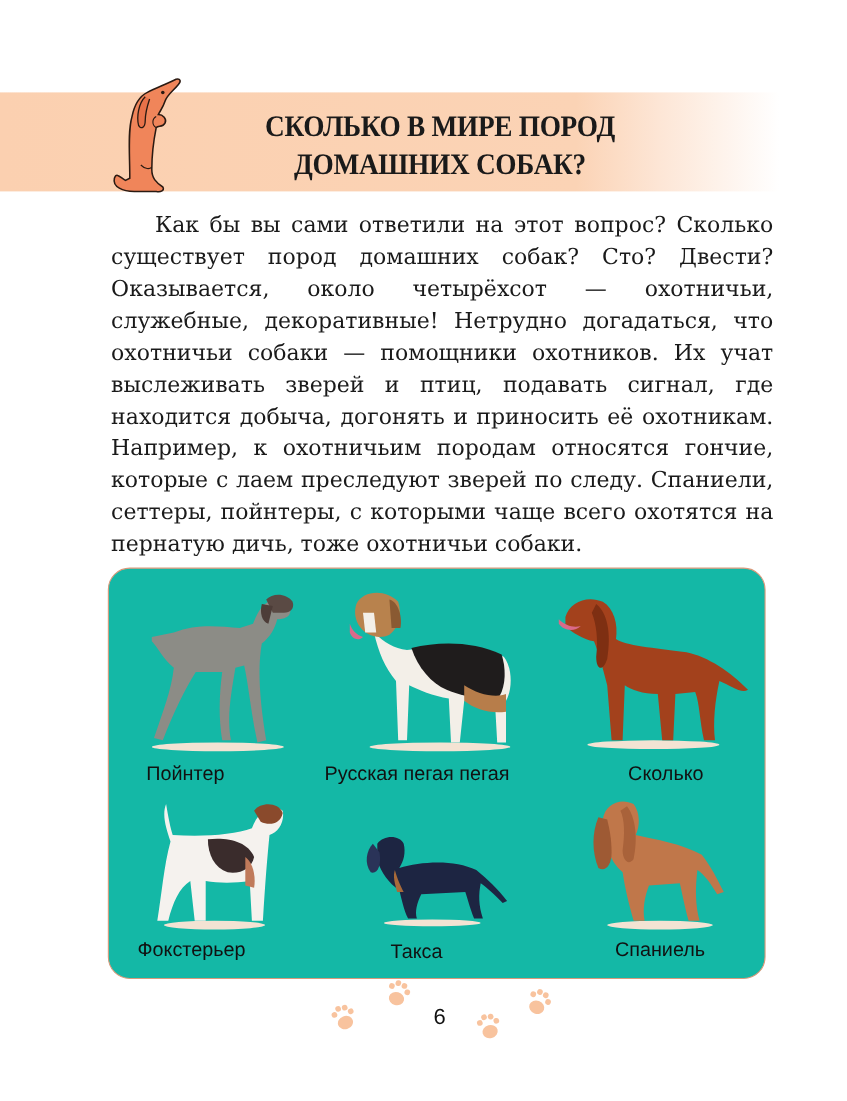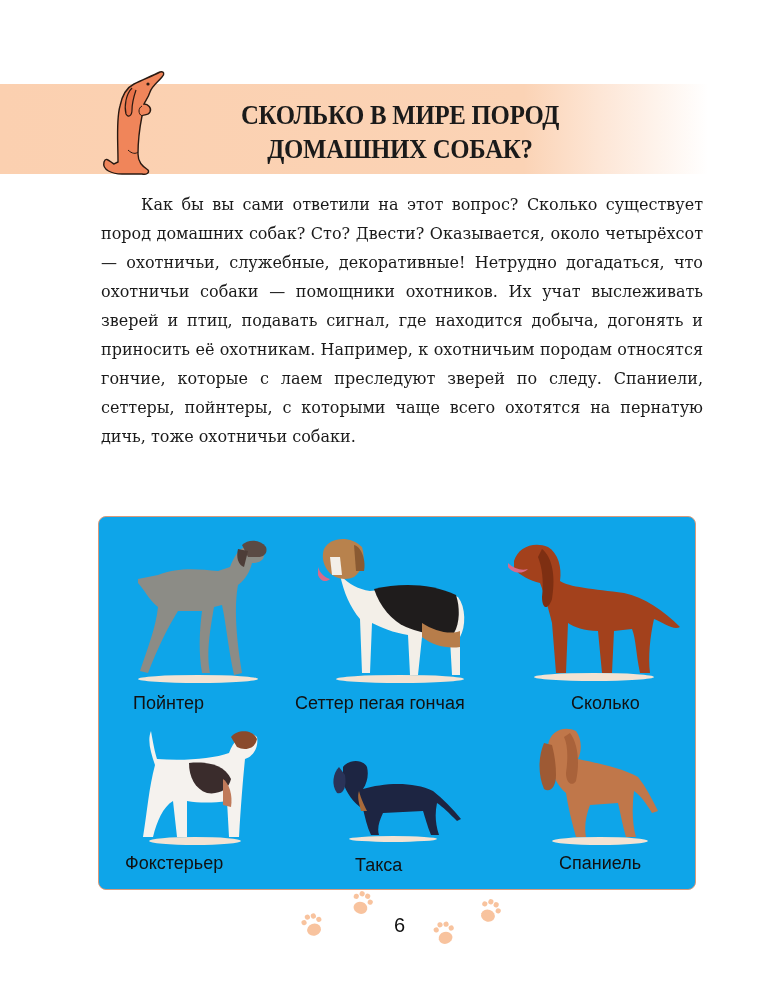--- a/index.html
+++ b/index.html
@@ -3,23 +3,23 @@
 <meta charset="utf-8">
 <style>
   html,body{margin:0;padding:0;background:#fff;}
   body{width:770px;height:1001px;position:relative;overflow:hidden;font-family:"DejaVu Serif","Liberation Serif",serif;color:#1a1a1a;}
   .band{position:absolute;left:0;top:84px;width:770px;height:90px;
     background:linear-gradient(to right,#fbd0b0 0%,#fbd3b5 68%,#fde6d6 78%,#ffffff 92%);}
   .mascot{position:absolute;left:92px;top:70px;width:80px;height:106px;}
   .title{position:absolute;left:190px;top:98px;width:420px;text-align:center;
     font-family:"Liberation Serif",serif;font-weight:bold;font-size:27px;line-height:34px;letter-spacing:-0.3px;transform:scaleX(0.92);transform-origin:center;}
   .title div{white-space:nowrap;}
-  .body-text{position:absolute;left:101px;top:190px;width:602px;font-family:"DejaVu Serif",serif;font-size:16px;line-height:29px;text-align:justify;}
+  .body-text{position:absolute;left:101px;top:190px;width:602px;font-family:"DejaVu Serif",serif;font-size:20px;line-height:29px;text-align:justify;}
   .body-text p{margin:0;text-indent:40px;}
-  .frame{position:absolute;left:98px;top:516px;width:596px;height:372px;border:1.5px solid #d89a7b;border-radius:8px;background:#0ea5e9;}
+  .frame{position:absolute;left:98px;top:516px;width:596px;height:372px;border:1.5px solid #d89a7b;border-radius:20px;background:#14b8a6;}
   .cell{position:absolute;width:190px;text-align:center;}
   .dog{margin:0 auto;display:block;}
   .cap{font-family:"Liberation Sans",sans-serif;font-size:18px;color:#111;position:absolute;white-space:nowrap;}
   .paws{position:absolute;left:0;top:880px;width:770px;height:80px;}
   .pagenum{position:absolute;left:394px;top:914px;font-family:"Liberation Sans",sans-serif;font-size:20px;color:#111;}
 </style>
 </head>
 <body>
 
 <div class="band"></div>
@@ -57,21 +57,21 @@
     <svg class="dog" width="170" height="160" viewBox="0 0 170 160">
       <ellipse cx="90" cy="152" rx="64" ry="4" fill="#f3e3d3"></ellipse>
       <path d="M30 48 C40 58 48 62 60 64 C90 60 120 58 148 70 C156 80 156 100 150 110 L150 148 L142 148 L140 112 C130 114 120 112 112 110 L108 148 L100 148 L98 108 C84 106 70 100 62 96 L60 146 L52 146 L50 92 C40 80 34 66 30 48 Z" fill="#f3efe8"></path>
       <path d="M64 62 C90 56 120 56 146 68 C150 80 150 96 144 106 C130 110 110 106 96 100 C82 94 70 80 64 62 Z" fill="#1f1c1c"></path>
       <path d="M112 96 C124 104 140 108 150 104 L150 120 C136 122 122 118 112 110 Z" fill="#b77d4a"></path>
       <path d="M14 22 C20 10 40 8 52 20 C56 32 52 44 44 50 C36 54 24 52 18 44 C12 36 12 28 14 22 Z" fill="#b8824d"></path>
       <path d="M20 30 L30 30 L32 48 L22 48 Z" fill="#f3efe8"></path>
       <path d="M8 40 C10 46 14 50 20 52 C16 56 10 54 8 48 Z" fill="#d96a8a"></path>
       <path d="M44 18 C52 20 56 34 54 44 L46 44 Z" fill="#8a5a32"></path>
     </svg>
-    <div class="cap" style="left:0px;top:166px;">Сеттер пегая гончая</div>
+    <div class="cap" style="left:0px;top:166px;">Русская пегая пегая</div>
   </div>
 
   <div class="cell" style="left:400px;top:10px;">
     <svg class="dog" width="180" height="160" viewBox="0 0 180 160">
       <ellipse cx="90" cy="150" rx="60" ry="4" fill="#f3e3d3"></ellipse>
       <path d="M10 34 C14 20 30 14 44 20 C54 26 58 40 56 54 C64 60 90 62 120 66 C140 70 160 84 176 100 C170 104 160 96 150 92 C146 110 144 130 146 146 L136 146 C132 128 132 112 128 102 L110 104 L108 146 L98 146 L94 104 C80 104 70 100 64 96 L62 146 L52 146 L48 96 C44 80 40 66 36 56 C26 54 16 48 10 42 Z" fill="#a3411c"></path>
       <path d="M38 22 C48 30 52 48 48 72 C44 84 38 82 38 70 C40 54 38 40 34 30 Z" fill="#7e2f12"></path>
       <path d="M4 36 C10 42 18 44 24 42 C18 48 8 46 4 40 Z" fill="#d96a8a"></path>
     </svg>
     <div class="cap" style="left:72px;top:166px;">Сколько</div>

